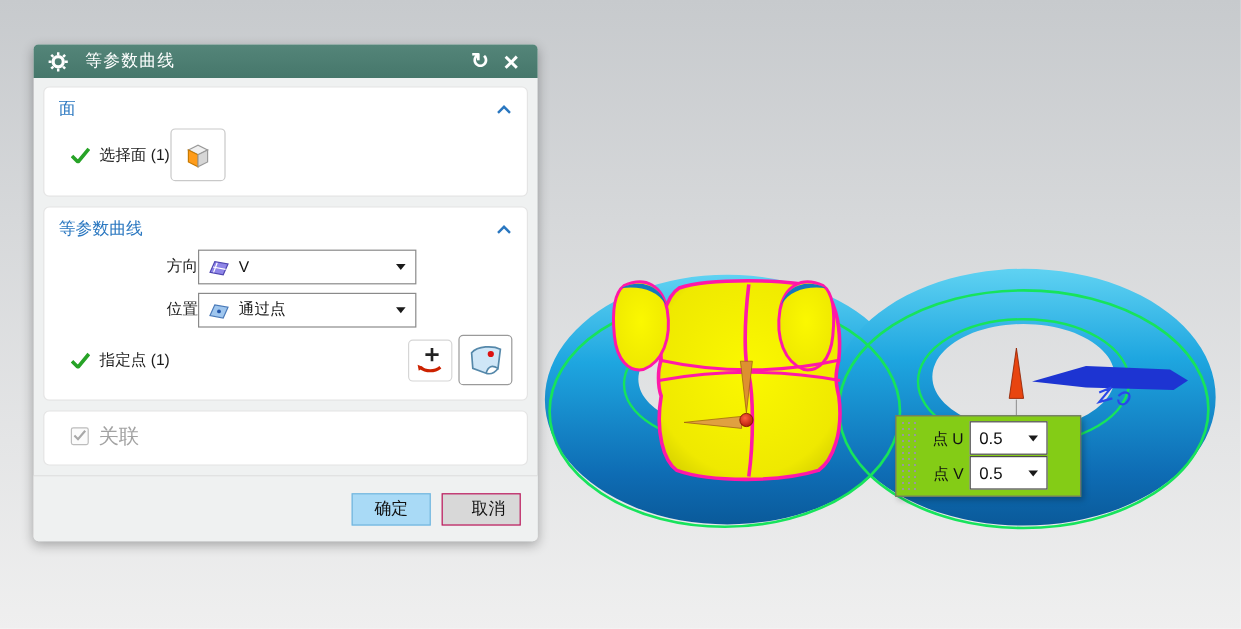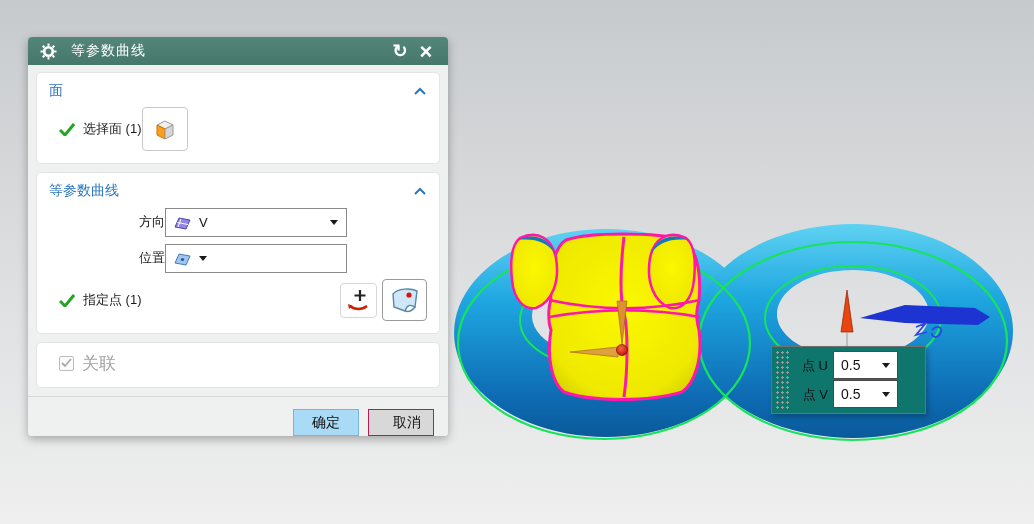--- a/index.html
+++ b/index.html
@@ -52,32 +52,32 @@
   .point-row { height:48px; justify-content:space-between; padding-left:10px; }
   .pt-btns { display:flex; align-items:center; gap:5px; }
   .plus-btn { width:37px; height:35px; border-color:#d6d6d6; }
   .pof-btn { width:45px; height:42px; border:1px solid #9a9a9a; }
 
   .chk-row { height:30px; padding-left:10px; gap:8px; }
   .checkbox { width:15px; height:15px; border:1px solid #bcbcbc; background:#fbfbfb;
     display:flex; align-items:center; justify-content:center; border-radius:2px; }
   .chk-label { font-size:17px; color:#a3a3a3; }
 
-  .footer { border-top:1px solid #d8d8d8; height:40px; display:flex;
-    align-items:flex-end; justify-content:flex-end; gap:9px; padding:0 14px;
+  .footer { border-top:1px solid #d8d8d8; height:55px; display:flex;
+    align-items:center; justify-content:flex-end; gap:9px; padding:0 14px;
     background:#eff1f1; border-radius:0 0 4px 4px; }
   .btn { height:27px; min-width:66px; font-size:14px; color:#111;
     display:flex; align-items:center; justify-content:center;
     font-family:"Liberation Sans", sans-serif; }
   .btn-ok { background:#a9daf6; border:1px solid #74b6de; }
   .btn-cancel { background:#d8d8d8; border:1px solid #be185d;padding-left:12px; }
 
   
-  .uv-panel { position:absolute; left:771px; top:346px; width:155px; height:68px;
-    background:#0f766e; border:1px solid #707070; box-shadow:2px 3px 5px rgba(0,0,0,.25);
+  .uv-panel { position:absolute; left:746px; top:346px; width:155px; height:68px;
+    background:#84cc16; border:1px solid #707070; box-shadow:2px 3px 5px rgba(0,0,0,.25);
     display:flex; }
   .grip { width:14px; margin:3px 2px 3px 3px;
     background-image:radial-gradient(#9a9a9a 1px, transparent 1.2px);
     background-size:5px 5px; }
   .uv-rows { flex:1; display:flex; flex-direction:column; justify-content:center; }
   .uv-row { display:flex; align-items:center; height:29px; }
   .uv-lbl { width:42px; text-align:right; padding-right:5px; font-size:13px; color:#111; }
   .uv-combo { width:65px; height:28px; background:#fff; border:1px solid #4a4a4a;
     display:flex; align-items:center; padding:0 7px; margin-top:-1px; }
   .uv-combo .val { flex:1; font-size:14px; color:#111; }
@@ -219,20 +219,21 @@
         </span>
       </div>
 
       <div class="row combo-row">
         <span class="lbl">位置</span>
         <span class="combo">
           <svg width="19" height="15" viewBox="0 0 19 15">
             <polygon points="2,12 6,3 17,5 13,14" fill="#9fc6ee" stroke="#4a7ab8"></polygon>
             <circle cx="9.5" cy="8.5" r="1.6" fill="#2255aa"></circle>
           </svg>
+          <span class="val">通过点</span>
           <span class="caret"></span>
         </span>
       </div>
 
       <div class="row point-row">
         <span class="sel-label">
           <svg width="16" height="14">
               <path d="M1,8 L6,13 L15,2" stroke="#27a327" stroke-width="3" fill="none"></path>
             </svg>
           <span>指定点 (1)</span>

